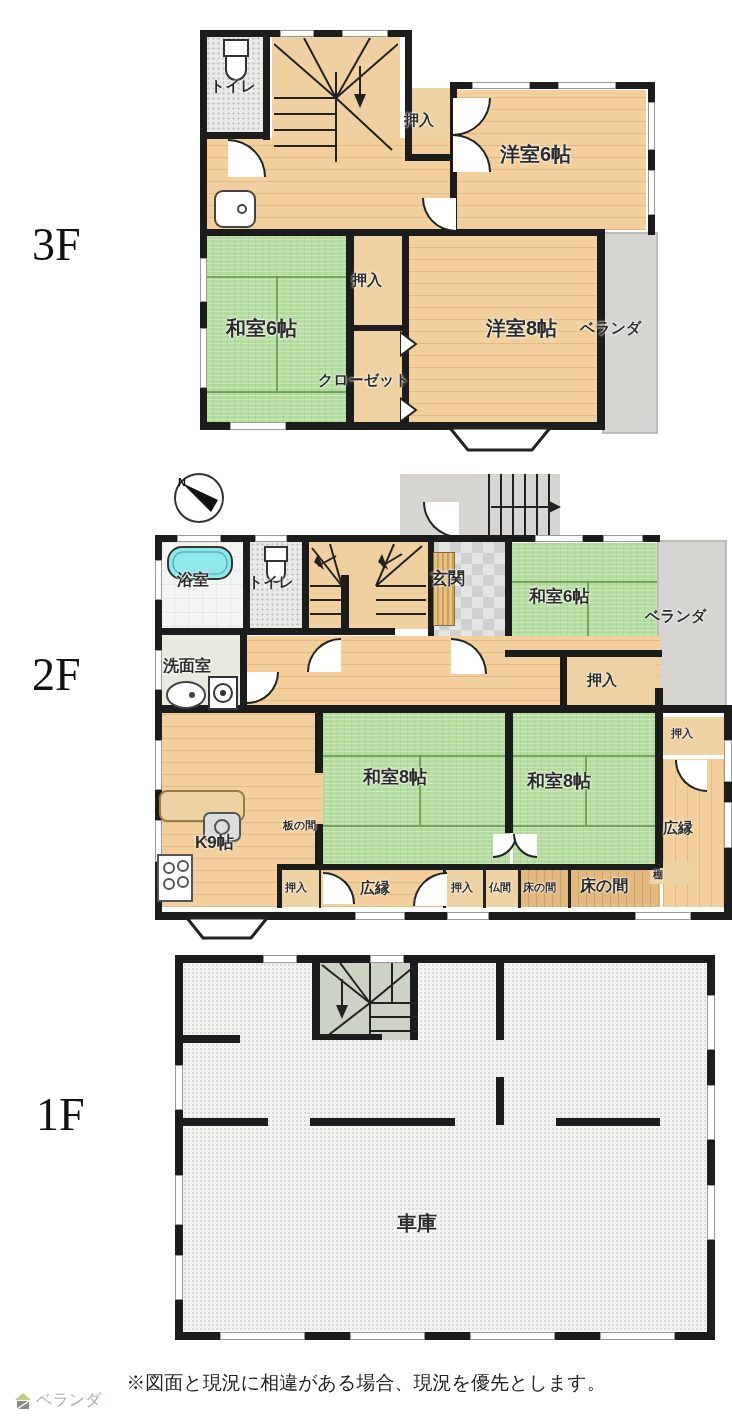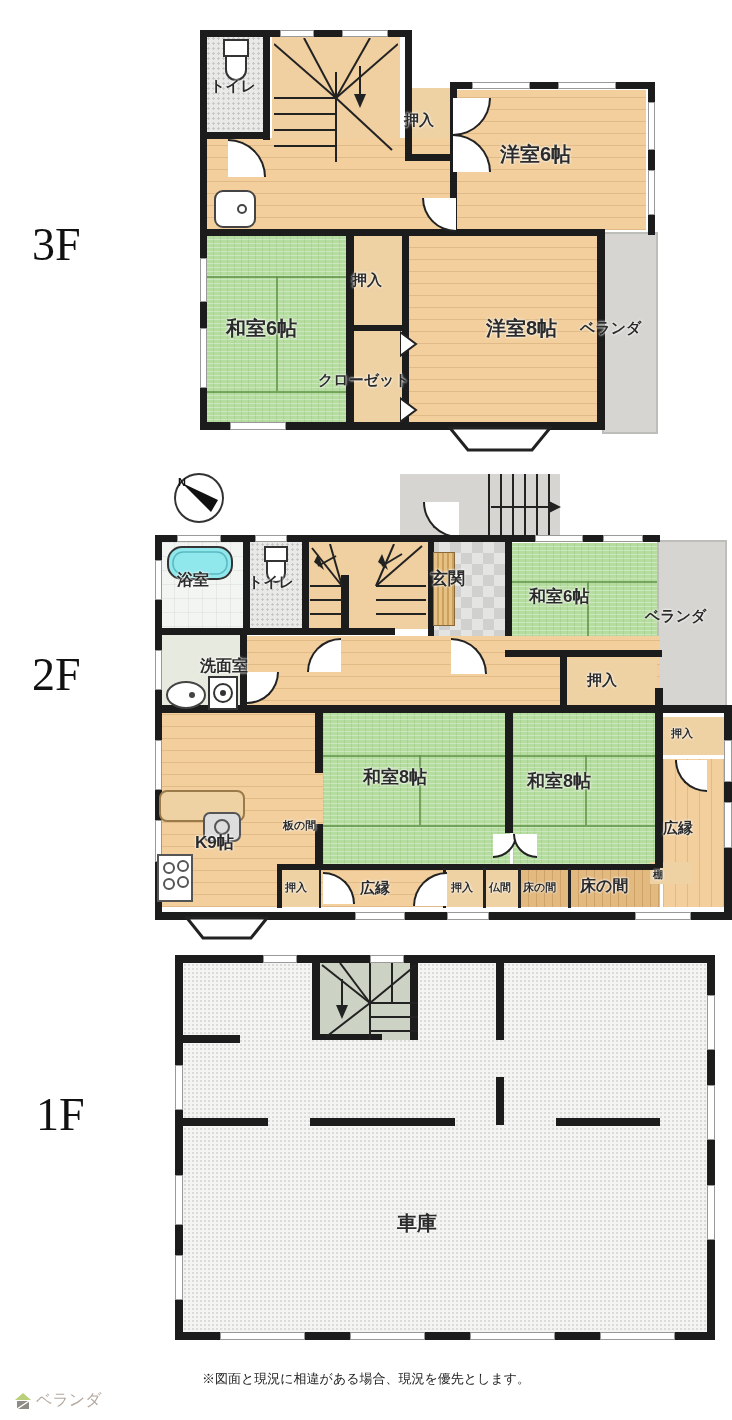--- a/index.html
+++ b/index.html
@@ -44,21 +44,21 @@
   .f20{font-size:20px;} .f18{font-size:18px;} .f17{font-size:17px;} .f16{font-size:16px;}
   .f15{font-size:15px;} .f11{font-size:11px;} .f10{font-size:10px;}
   .floorlbl{position:absolute;font-family:"Liberation Serif",serif;font-size:46px;color:#111;}
   .door{position:absolute;background:#fff;}
   .d-br{border-radius:0 0 100% 0;border-right:2px solid #222;border-bottom:2px solid #222;}
   .d-bl{border-radius:0 0 0 100%;border-left:2px solid #222;border-bottom:2px solid #222;}
   .d-tr{border-radius:0 100% 0 0;border-right:2px solid #222;border-top:2px solid #222;}
   .d-tl{border-radius:100% 0 0 0;border-left:2px solid #222;border-top:2px solid #222;}
   .vline{position:absolute;background:#222;}
   .footer-note{position:absolute;left:0;right:0;top:1370px;text-align:center;
-       font-family:"Liberation Serif",serif;font-size:13px;color:#222;}
+       font-family:"Liberation Serif",serif;font-size:19px;color:#222;}
   .logo{position:absolute;left:14px;top:1390px;display:flex;align-items:center;gap:4px;
        font-size:16px;color:#b3a89f;}
   svg{display:block;}
 </style>
 </head>
 <body>
 
 <div id="page">
 
   <div class="floorlbl" style="left:32px;top:218px;">3F</div>
@@ -317,21 +317,21 @@
 
     <svg class="a" style="left:30px;top:444px;" width="84" height="24" viewBox="0 0 84 24">
       <polygon points="2,2 82,2 66,22 18,22" fill="#fff" stroke="#222" stroke-width="3"></polygon>
     </svg>
 
     <div class="lbl f16" style="left:22px;top:100px;">浴室</div>
     <div class="lbl f15" style="left:93px;top:102px;">トイレ</div>
     <div class="lbl f17" style="left:276px;top:98px;">玄関</div>
     <div class="lbl f17" style="left:374px;top:116px;">和室6帖</div>
     <div class="lbl f15" style="left:490px;top:136px;">ベランダ</div>
-    <div class="lbl f16" style="left:20px;top:186px;padding-left:25px;">洗面室</div>
+    <div class="lbl f16" style="left:8px;top:186px;">洗面室</div>
     <div class="lbl f15" style="left:432px;top:200px;">押入</div>
     <div class="lbl f17" style="left:40px;top:362px;text-align:center;">K9帖</div>
     <div class="lbl f11" style="left:128px;top:348px;">板の間</div>
     <div class="lbl f18" style="left:208px;top:296px;">和室8帖</div>
     <div class="lbl f18" style="left:372px;top:300px;">和室8帖</div>
     <div class="lbl f11" style="left:516px;top:256px;">押入</div>
     <div class="lbl f15" style="left:508px;top:348px;">広縁</div>
     <div class="lbl f11" style="left:130px;top:410px;">押入</div>
     <div class="lbl f15" style="left:205px;top:408px;">広縁</div>
     <div class="lbl f11" style="left:296px;top:410px;">押入</div>

